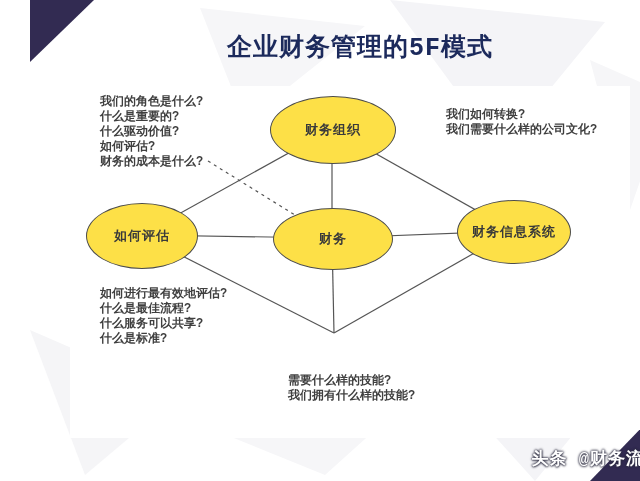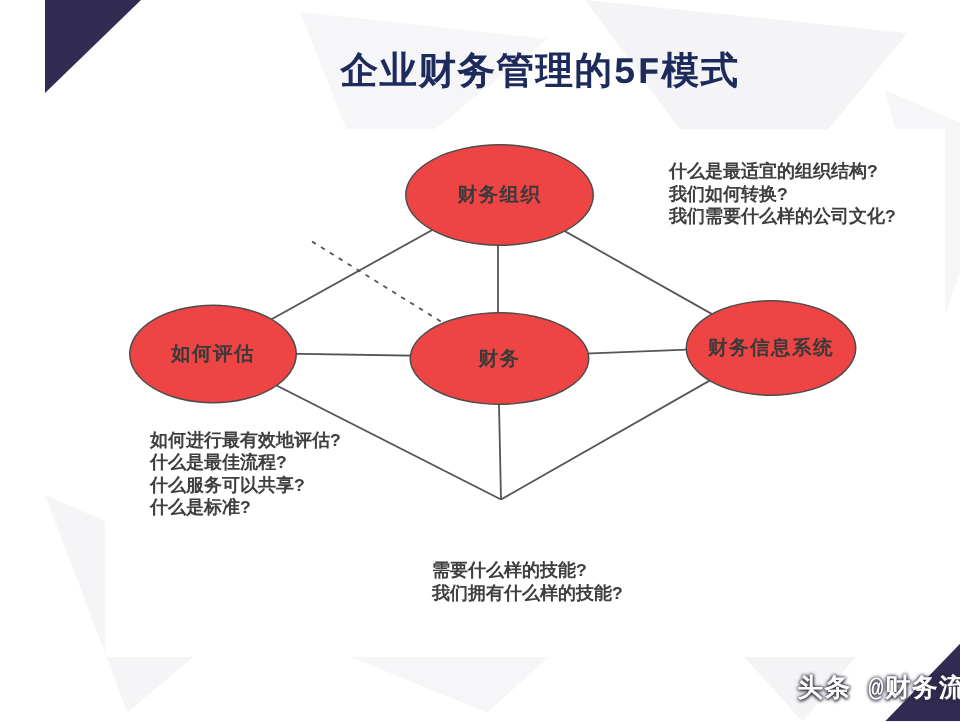--- a/index.html
+++ b/index.html
@@ -20,21 +20,21 @@
   }
   .panel{
     position:absolute;left:40px;top:86px;width:560px;height:352px;
     background:#ffffff;
   }
   .diagram{position:absolute;left:0;top:0;width:640px;height:481px;}
   .edges{position:absolute;left:0;top:0;width:640px;height:481px;}
   .node{
     position:absolute;
     border:1.3px solid #4c4c4c;border-radius:50%;
-    background:#ef4444;
+    background:#fde047;
     display:flex;align-items:center;justify-content:center;
     font-size:13px;font-weight:600;letter-spacing:1px;color:#3a3a3a;
   }
   .node-org{left:240px;top:96px;width:124px;height:66px;}
   .node-process{left:56px;top:203px;width:110px;height:64px;}
   .node-finance{left:243px;top:208px;width:118px;height:60px;}
   .node-fis{left:427px;top:200px;width:112px;height:62px;}
   .node-hr{left:244px;top:301px;width:120px;height:64px;}
   .qa{
     position:absolute;
@@ -92,23 +92,29 @@
     <div class="node node-process">
       <span>如何评估</span>
     </div>
     <div class="node node-finance">
       <span>财务</span>
     </div>
     <div class="node node-fis">
       <span>财务信息系统</span>
     </div>
 
+    <div class="qa qa-tl">
+      <div>我们的角色是什么?</div>
+      <div>什么是重要的?</div>
+      <div>什么驱动价值?</div>
+      <div>如何评估?</div>
+      <div>财务的成本是什么?</div>
+    </div>
 
     <div class="qa qa-tr">
-      <div>什么是最适宜的组织结构?</div>
       <div>我们如何转换?</div>
       <div>我们需要什么样的公司文化?</div>
     </div>
 
     <div class="qa qa-bl">
       <div>如何进行最有效地评估?</div>
       <div>什么是最佳流程?</div>
       <div>什么服务可以共享?</div>
       <div>什么是标准?</div>
     </div>

